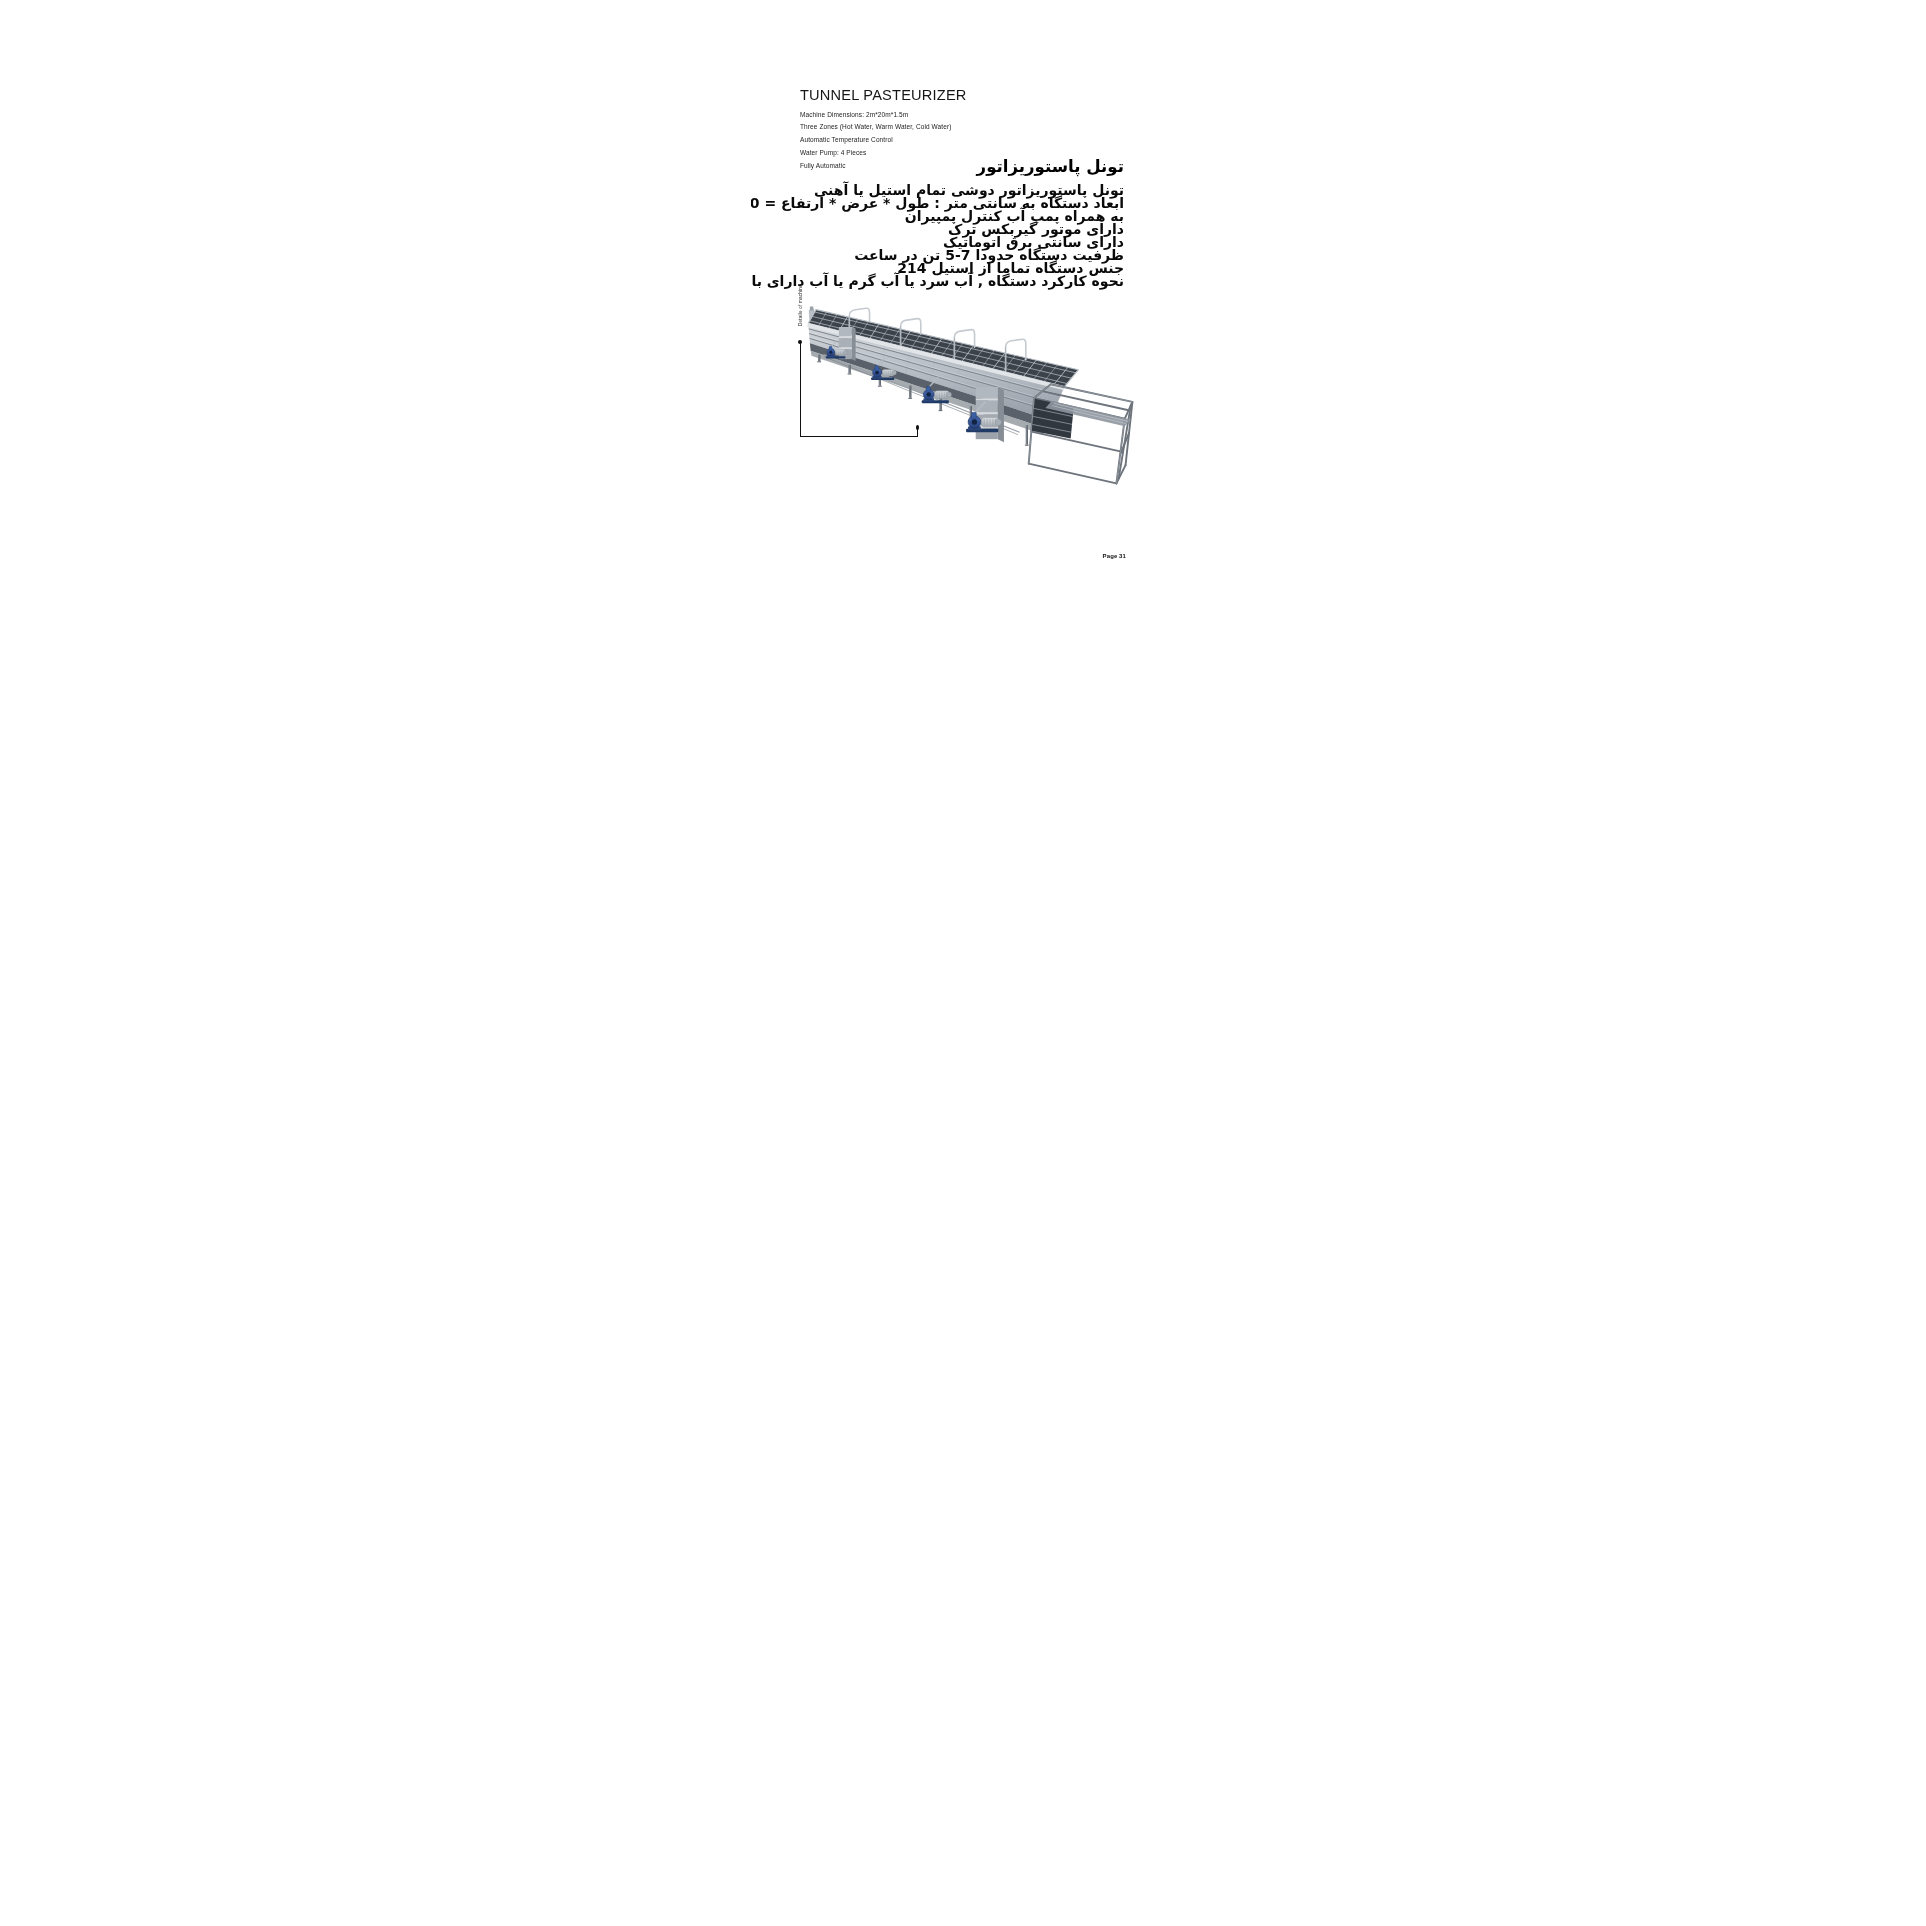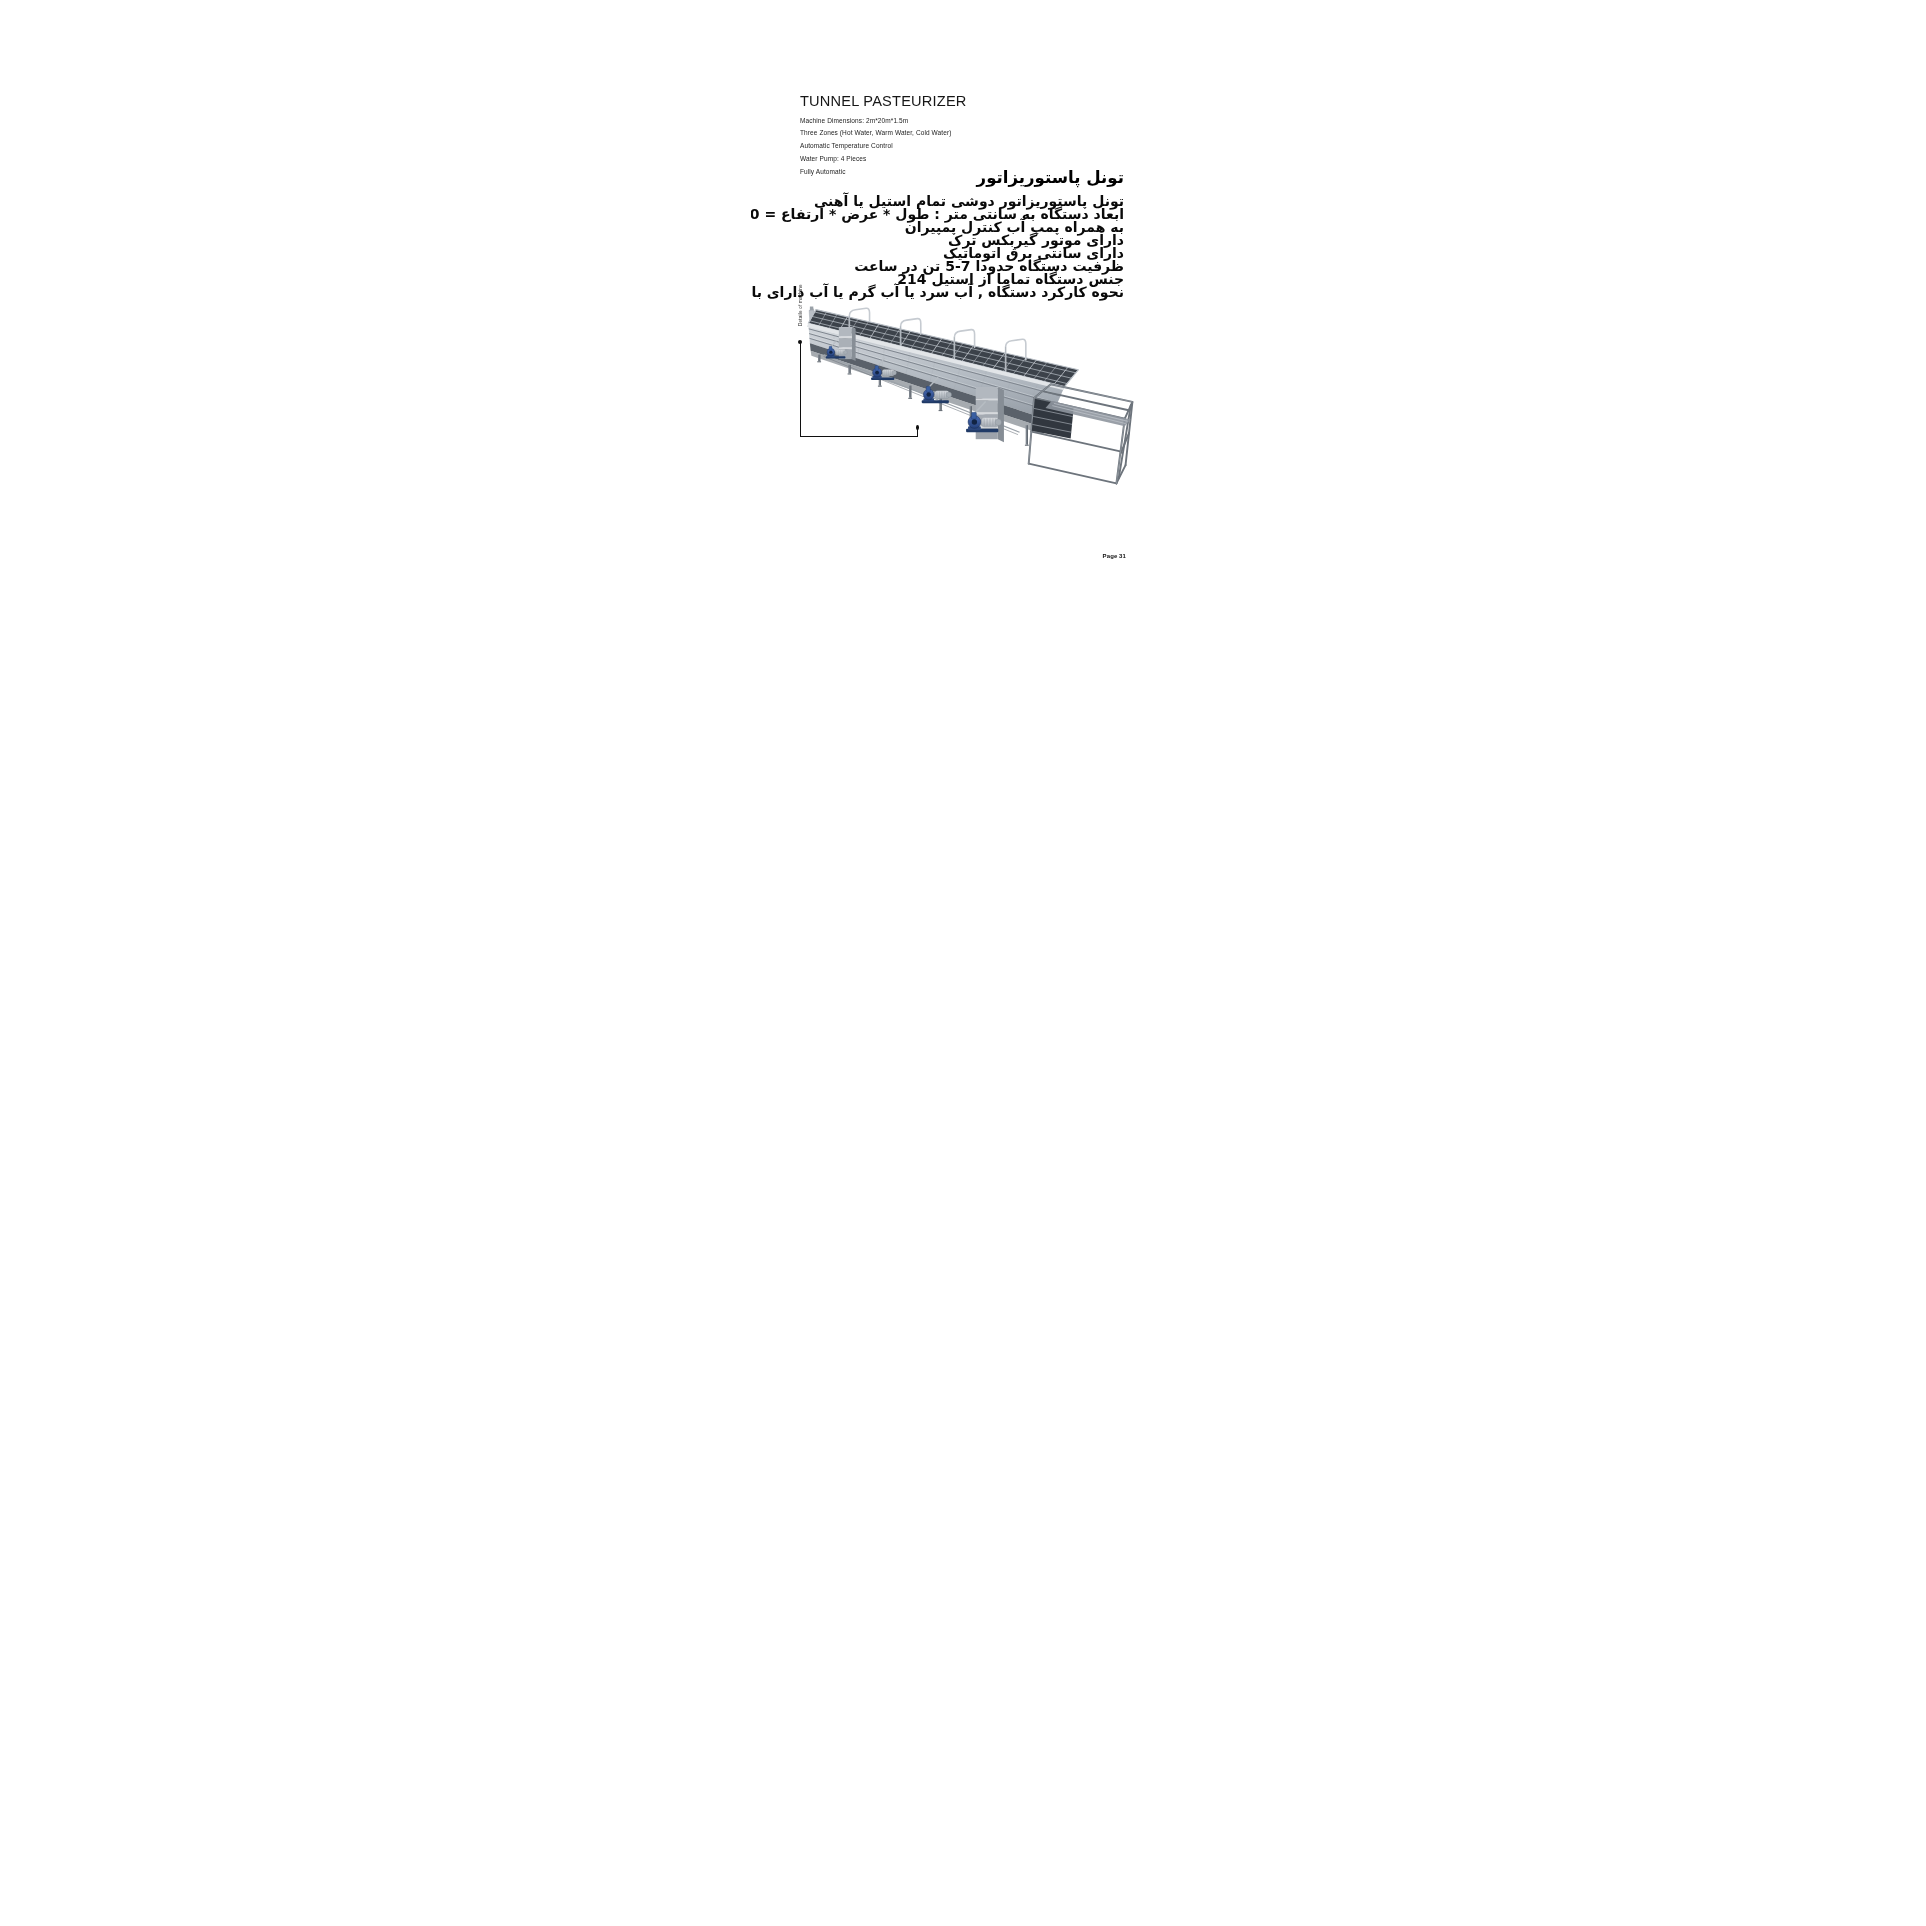--- a/index.html
+++ b/index.html
@@ -6,36 +6,36 @@
   .page{
     position:relative;
     width:424px;height:599px;
     margin:0 auto;
     background:#ffffff;
     overflow:hidden;
     font-family:"Liberation Sans", sans-serif;
     color:#111;
   }
   
-  .en-block{position:absolute;left:49px;top:94px;width:216px;}
+  .en-block{position:absolute;left:49px;top:88px;width:216px;}
   .en-title{
     font-size:14.6px;font-weight:500;letter-spacing:0.2px;
     color:#161616;line-height:1.05;margin:0 0 5.4px 0;white-space:nowrap;
   }
   .en-spec{
     font-size:6.5px;line-height:12.7px;color:#1c1c1c;letter-spacing:0.1px;white-space:nowrap;
   }
   
   .fa-block{
     position:absolute;right:51px;top:157px;width:324px;
     direction:rtl;text-align:right;
     font-family:"DejaVu Sans", sans-serif;
   }
   .fa-heading{
-    font-size:16.6px;font-weight:700;color:#000;margin:11px 0 7px 0;line-height:1.2;
+    font-size:16.6px;font-weight:700;color:#000;margin:0 0 7px 0;line-height:1.2;
   }
   .fa-line{
     font-size:14px;font-weight:700;color:#0a0a0a;line-height:13px;white-space:nowrap;
   }
   
   .fig-caption{
     position:absolute;left:47px;top:326px;
     transform:rotate(-90deg);transform-origin:left top;
     font-size:4.6px;letter-spacing:0.2px;color:#222;white-space:nowrap;
   }

